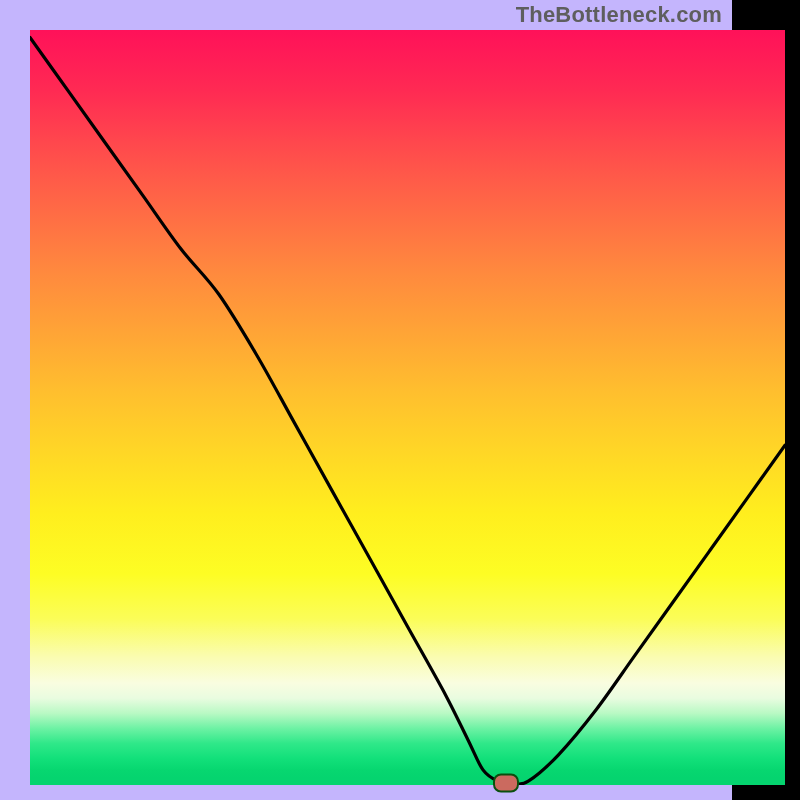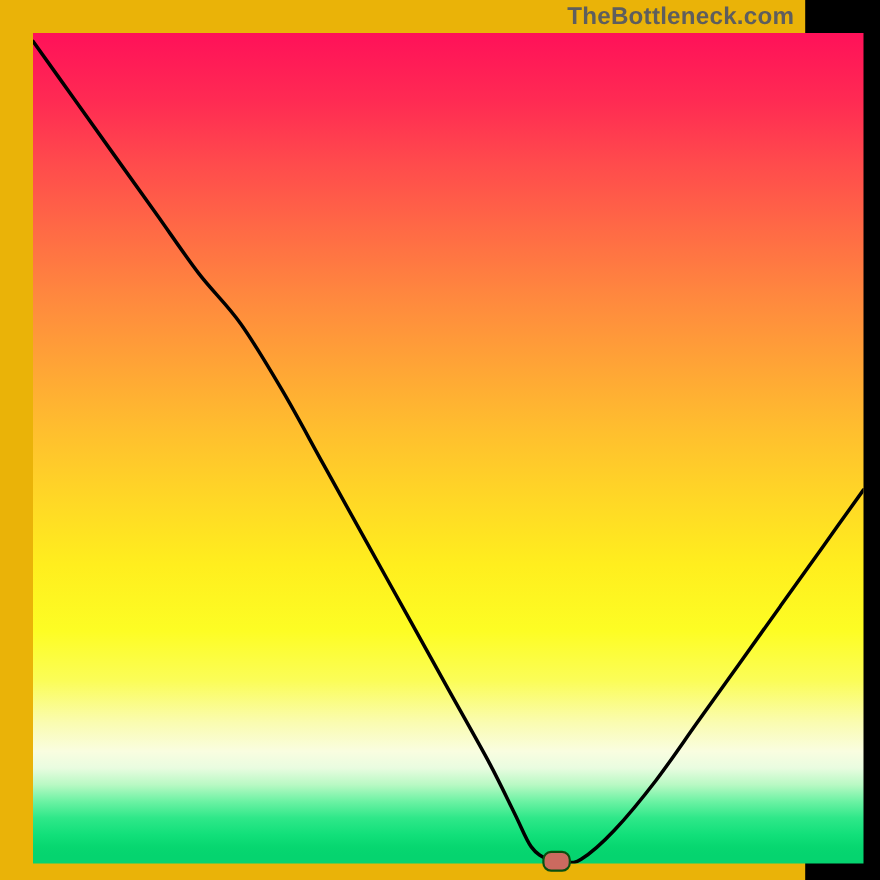--- a/index.html
+++ b/index.html
@@ -8,21 +8,21 @@
     width: 800px;
     height: 800px;
     background: #000;
     overflow: hidden;
     font-family: Arial, Helvetica, sans-serif;
   }
   .frame {
     position: relative;
     width: 732px;
     height: 800px;
-    background: #eab308;
+    background: #c4b5fd;
   }
   .attribution {
     position: absolute;
     top: 2px;
     right: 10px;
     color: #5e5e5e;
     font-size: 22px;
     font-weight: 600;
     letter-spacing: 0.2px;
   }

